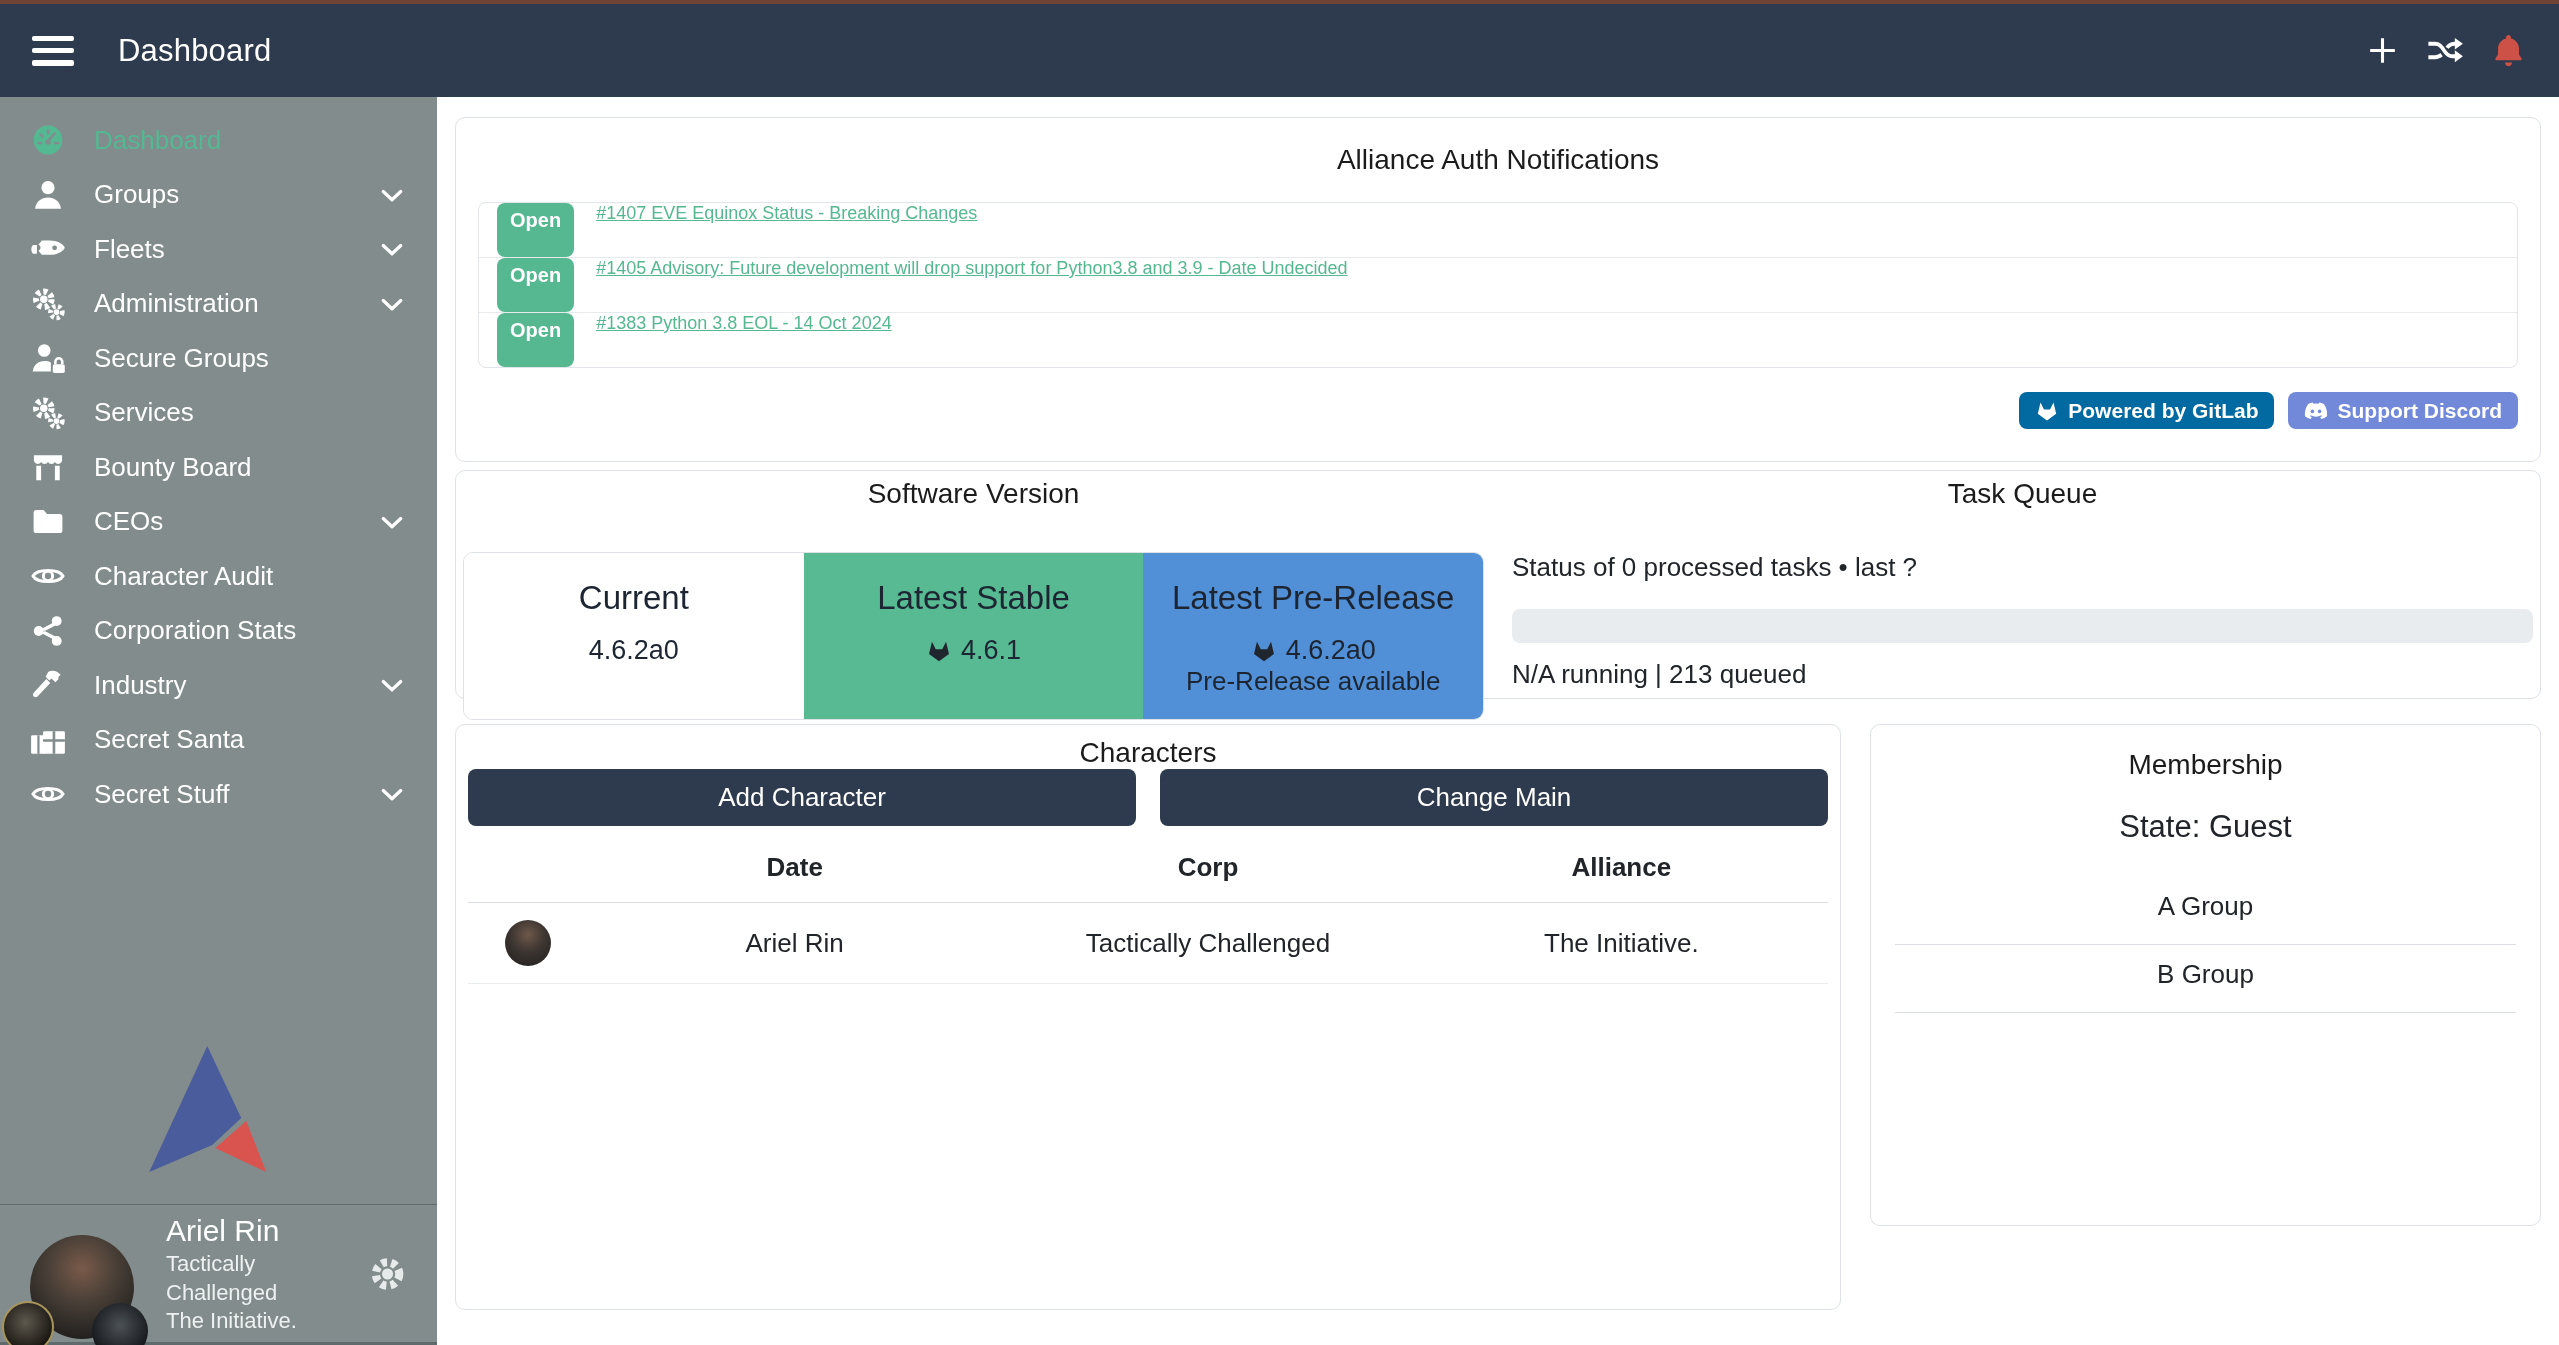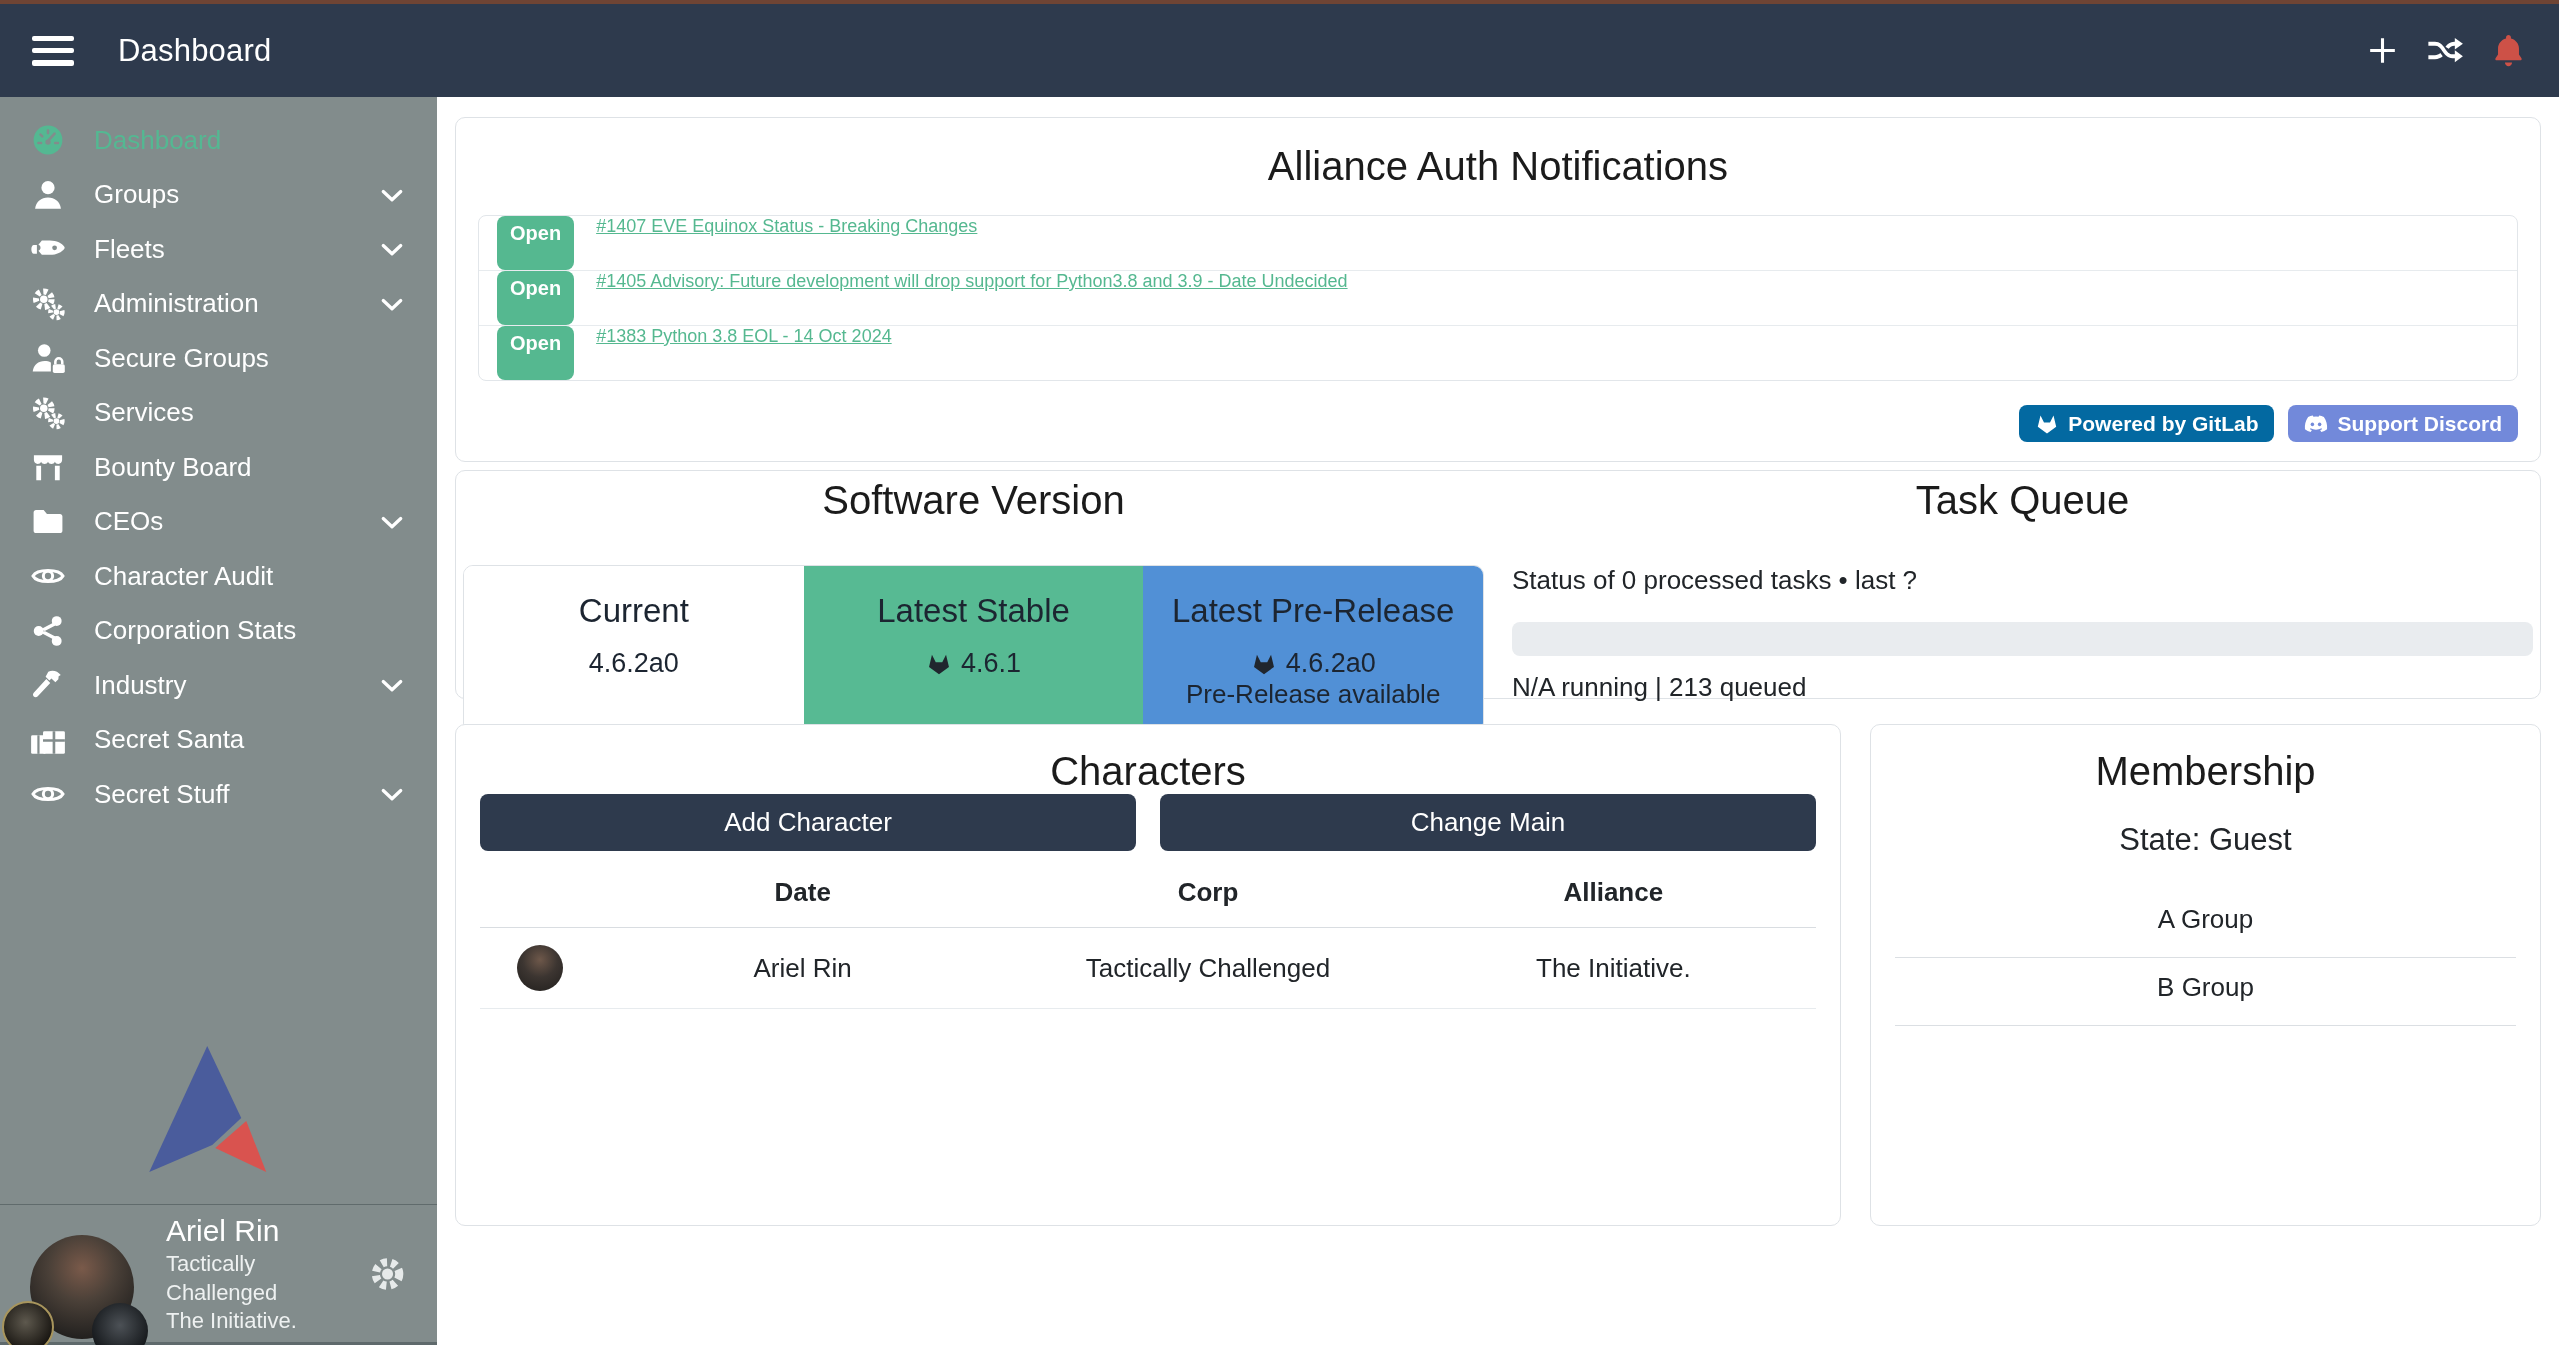--- a/index.html
+++ b/index.html
@@ -41,21 +41,21 @@
   .mini-badge-a{position:absolute;left:-28px;bottom:-14px;width:52px;height:52px;border-radius:50%;background:radial-gradient(circle at 45% 40%,#5e594e,#171410 75%);border:2px solid #a8955c;box-sizing:border-box}
   .mini-badge-b{position:absolute;right:-14px;bottom:-20px;width:56px;height:56px;border-radius:50%;background:radial-gradient(circle at 50% 40%,#4c5156,#101316 78%)}
   .user-meta{margin-left:32px;line-height:1.3}
   .user-name{font-size:30px;color:#fff}
   .user-corp,.user-alliance{font-size:22px;color:#eef1f1}
   .user-gear{margin-left:auto;width:40px;height:40px;color:#e6eaea;cursor:pointer}
   .user-gear svg{width:100%;height:100%}
   
   .main{flex:1;padding:20px 18px 0;box-sizing:border-box;background:#fff;min-width:0}
   .panel{border:1px solid var(--panel-border);border-radius:10px;background:#fff;box-sizing:border-box}
-  .panel-title{font-size:40px;font-weight:500;color:#1b1b1b;text-align:center}
+  .panel-title{font-size:28px;font-weight:500;color:#1b1b1b;text-align:center}
   
   .p-notif{height:345px;padding:26px 22px;margin-bottom:8px}
   .notif-list{margin-top:26px;border:1px solid #e2e6ea;border-radius:8px;overflow:hidden}
   .notif-row{display:flex;height:54px;padding:0 18px;border-bottom:1px solid #e7ebee}
   .notif-row:last-child{border-bottom:none}
   .open-badge{background:var(--green);color:#fff;font-size:20px;font-weight:bold;padding:7px 13px;border-radius:8px;margin-right:22px;line-height:1}
   .notif-link{color:var(--green);font-size:18px;text-decoration:underline;cursor:pointer}
   .shield-row{display:flex;justify-content:flex-end;gap:14px;margin-top:24px}
   .shield{display:flex;align-items:center;gap:9px;height:37px;padding:0 16px;border-radius:8px;color:#fff;font-size:21px;font-weight:bold;cursor:pointer}
   .shield svg{width:24px;height:22px}
@@ -73,21 +73,21 @@
   .ver-note{font-size:26px;color:#1c2531}
   .ver-col.current{border-radius:9px 0 0 9px;background:#fff}
   .ver-col.stable{background:#57ba93}
   .ver-col.prerelease{background:#5190d6;border-radius:0 9px 9px 0}
   .tq-status{font-size:26px;margin-top:42px}
   .tq-bar{height:34px;background:#e9ecef;border-radius:8px;margin-top:26px;overflow:hidden}
   .tq-fill{height:100%;width:0;background:var(--green)}
   .tq-meta{font-size:26px;margin-top:16px}
   
   .row3{display:flex;gap:29px}
-  .p-chars{width:1386px;height:502px;padding:24px;flex-shrink:0}
+  .p-chars{width:1386px;height:586px;padding:12px;flex-shrink:0}
   .char-btns{display:flex;gap:24px;}
   .btn-navy{flex:1;height:57px;background:var(--navy);color:#fff;font-size:26px;border:none;border-radius:8px;display:flex;align-items:center;justify-content:center;cursor:pointer;font-family:inherit}
   .char-table{margin-top:6px}
   .ct-head{display:flex;align-items:center;height:70px;font-weight:bold;font-size:26px;border-bottom:1px solid #d9dde1}
   .ct-row{display:flex;align-items:center;height:80px;font-size:26px;border-bottom:1px solid #e7ebee}
   .ct-avatar-col{width:120px;display:flex;justify-content:center;flex-shrink:0}
   .ct-col{flex:1;text-align:center;min-width:0}
   .ct-avatar{width:46px;height:46px;border-radius:50%;background:radial-gradient(circle at 50% 32%,#6e584a 0%,#3c3531 45%,#201e1c 100%)}
   .p-member{flex:1;height:502px;padding:24px;min-width:0}
   .member-state{font-size:31px;text-align:center;margin-top:28px;font-weight:500}

